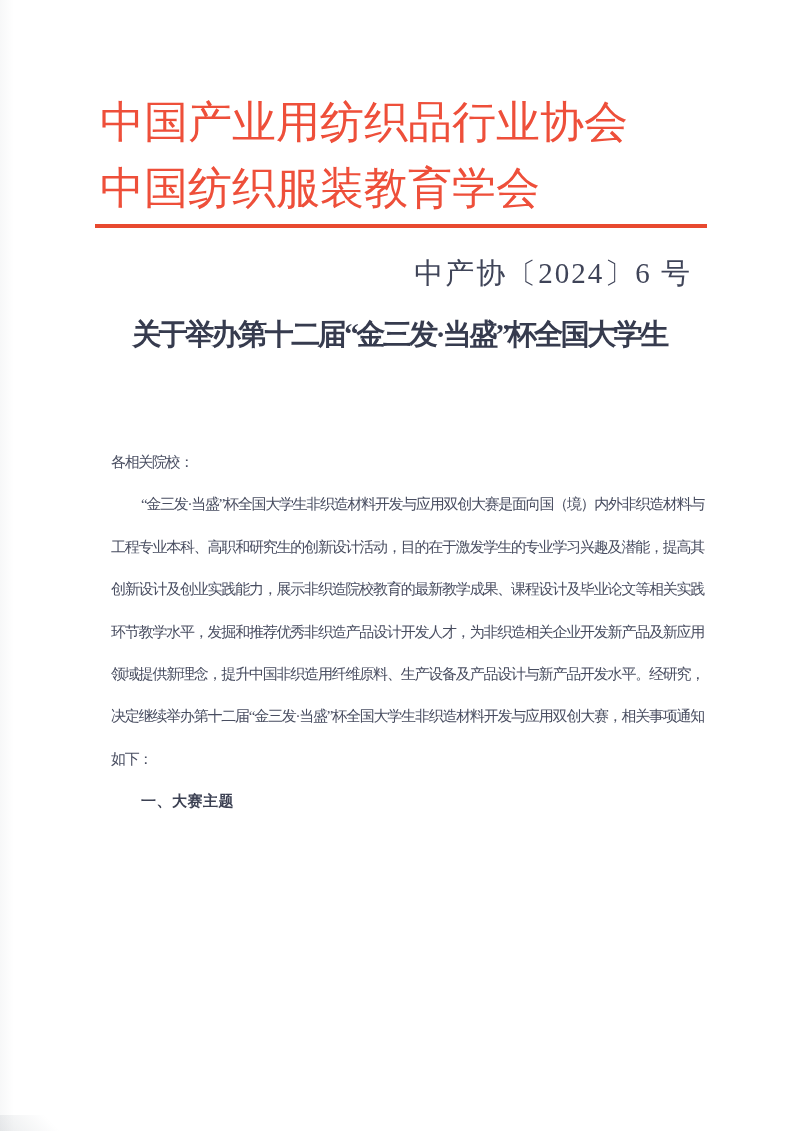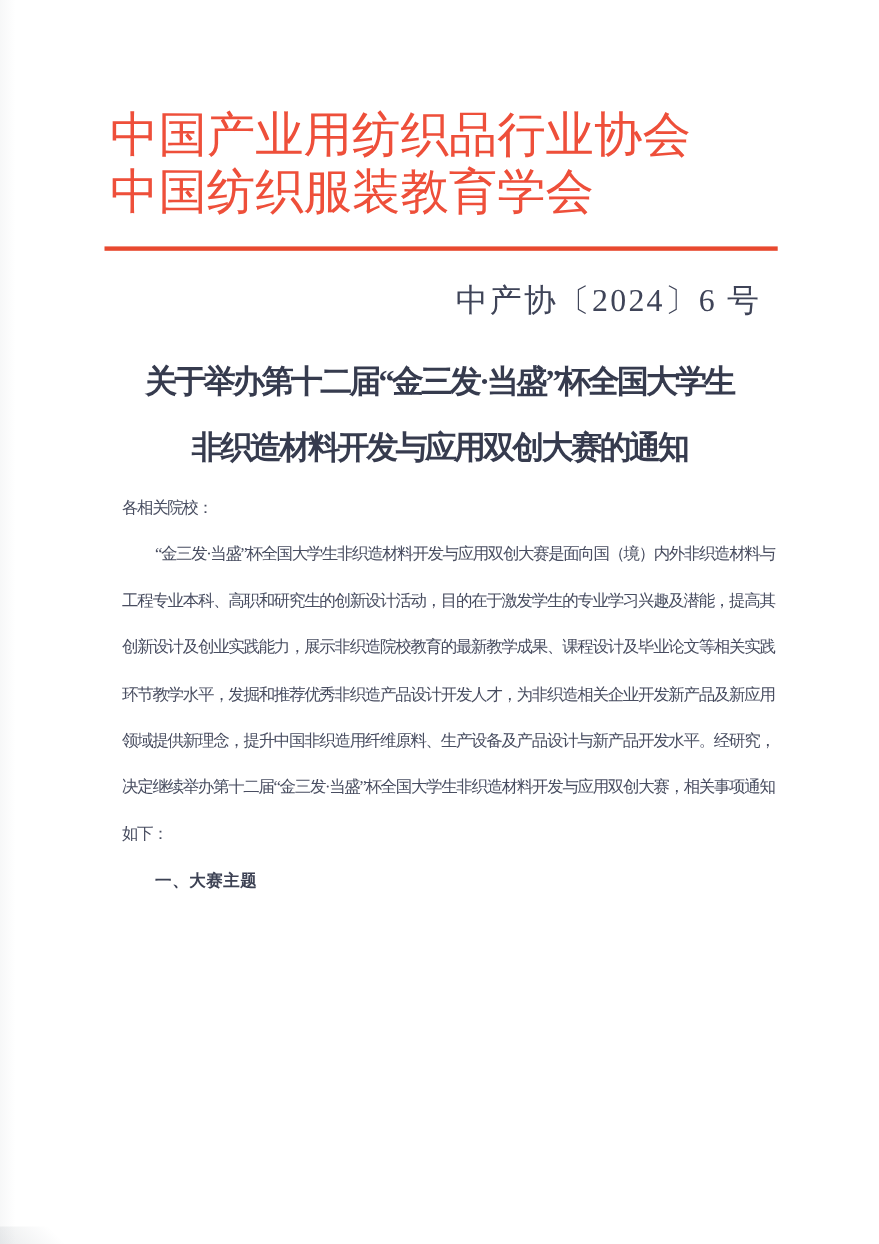--- a/index.html
+++ b/index.html
@@ -39,21 +39,21 @@
     font-size: 44px;
     line-height: 46px;
     white-space: nowrap;
     text-align: justify;
     text-align-last: justify;
     font-family: "Liberation Serif", serif;
   }
   
   .org-line::after { content: ""; display: inline-block; width: 100%; }
   .org-line-1 { top: 100px; }
-  .org-line-2 { top: 152px; }
+  .org-line-2 { top: 166px; }
   .org-line-2::after { content: ""; display: inline-block; width: 100%; }
   .letterhead-rule {
     position: absolute;
     top: 224px;
     left: 95px;
     width: 612px;
     height: 4px;
     background: #e8492f;
   }
   
@@ -69,21 +69,20 @@
   .doc-title-line {
     position: absolute;
     left: 0;
     width: 100%;
     text-align: center;
     font-size: 29px;
     font-weight: bold;
     letter-spacing: -2.5px;
     color: #363b4e;
     line-height: 34px;
-    margin-top: 13px;
   }
   .doc-title-1 { top: 317px; }
   .doc-title-2 { top: 377px; }
   
   .body-text {
     position: absolute;
     left: 111px;
     top: 441px;
     width: 593px;
     font-size: 15px;
@@ -117,21 +116,20 @@
   <div class="org-line org-line-1">中国产业用纺织品行业协会</div>
 
   <div class="org-line org-line-2">中国纺织服装教育学会</div>
 
   <div class="letterhead-rule"></div>
 
   <div class="doc-number">中产协〔2024〕6 号</div>
 
   <div class="doc-title-line doc-title-1">关于举办第十二届“金三发·当盛”杯全国大学生</div>
 
-  <div class="doc-title-line doc-title-2">非织造材料开发与应用双创大赛的通知</div>
 
   <div class="body-text">
     <p class="salutation">各相关院校：</p>
     <p>“金三发·当盛”杯全国大学生非织造材料开发与应用双创大赛是面向国（境）内外非织造材料与工程专业本科、高职和研究生的创新设计活动，目的在于激发学生的专业学习兴趣及潜能，提高其创新设计及创业实践能力，展示非织造院校教育的最新教学成果、课程设计及毕业论文等相关实践环节教学水平，发掘和推荐优秀非织造产品设计开发人才，为非织造相关企业开发新产品及新应用领域提供新理念，提升中国非织造用纤维原料、生产设备及产品设计与新产品开发水平。经研究，决定继续举办第十二届“金三发·当盛”杯全国大学生非织造材料开发与应用双创大赛，相关事项通知如下：</p>
     <p class="section-heading">一、大赛主题</p>
   </div>
 
 </div>
 
 </body></html>

